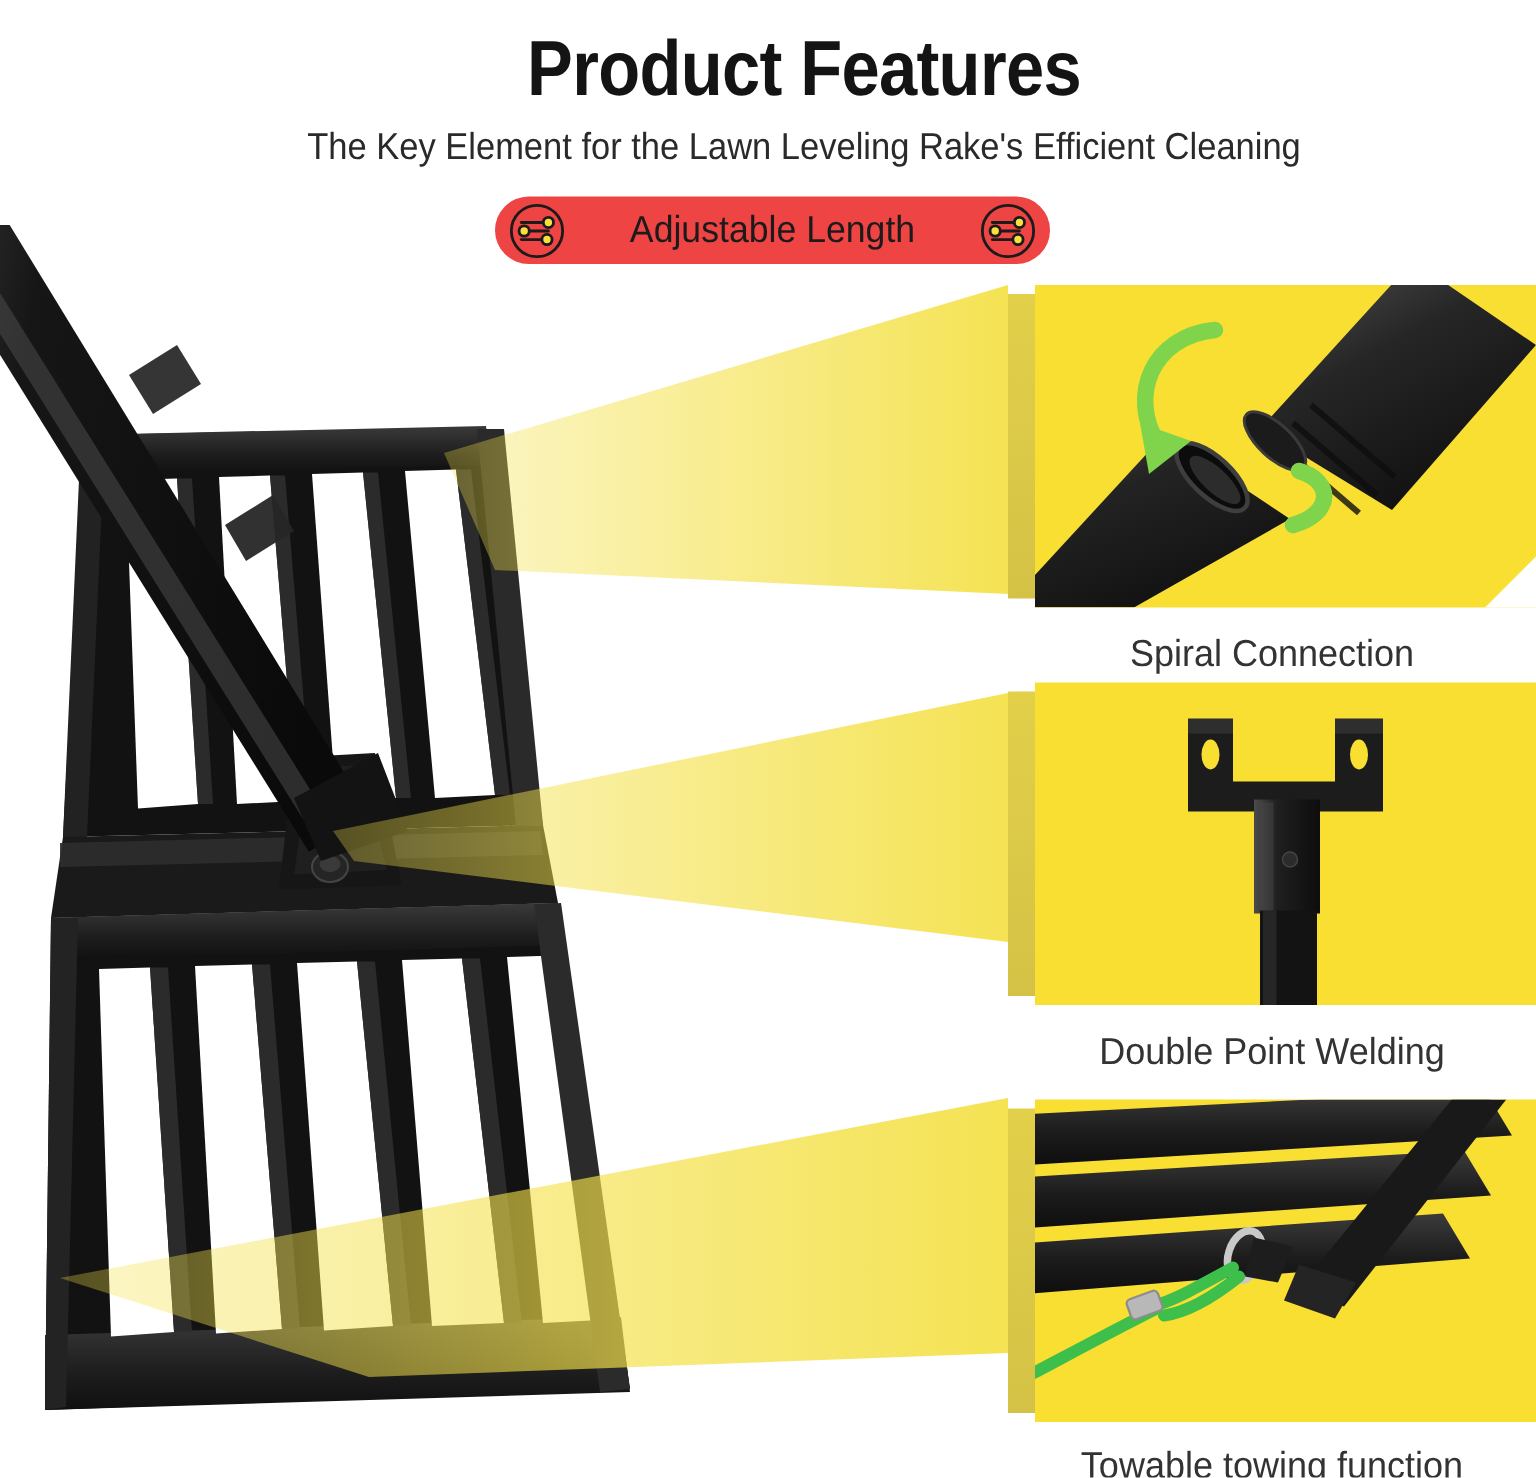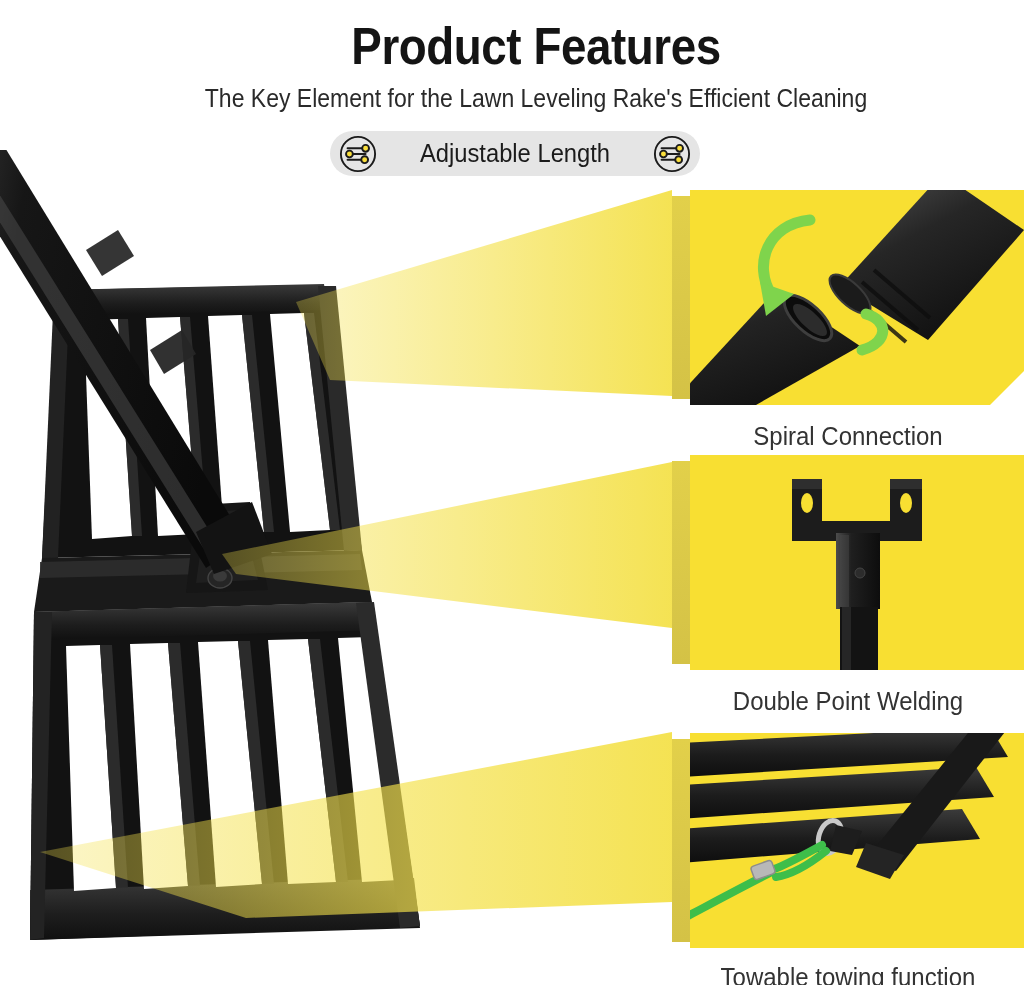--- a/index.html
+++ b/index.html
@@ -29,21 +29,21 @@
     color:#2a2a2a;
     line-height:32px;
     padding-top:6px;
     transform:scaleX(0.92);
   }
 
   
   #badge {
     position:absolute; left:330px; top:131px;
     width:370px; height:45px;
-    background:#e5e5e5;
+    background:#ef4444;
     border-radius:23px;
     display:flex; align-items:center; justify-content:space-between;
     padding:0 9px;
   }
   #badge .badge-label {
     flex:1; text-align:center;
     font-size:25px; color:#1b1b1b; line-height:45px;
     transform:scaleX(0.95);
     white-space:nowrap;
   }

